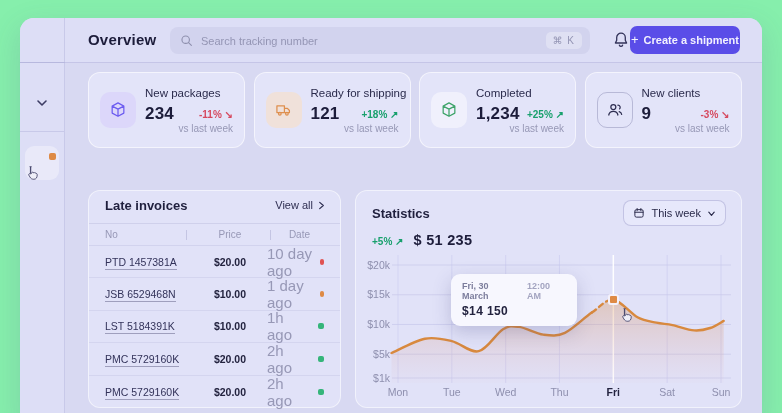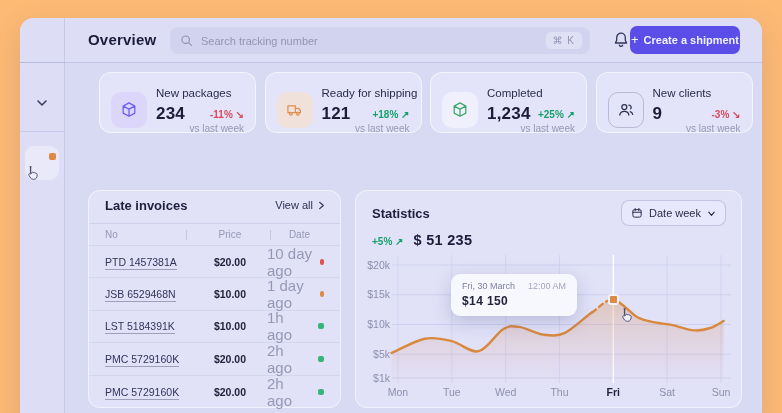--- a/index.html
+++ b/index.html
@@ -1,17 +1,17 @@
 <!DOCTYPE html>
 <html><head>
 <meta charset="utf-8">
 <style>
   * { margin:0; padding:0; box-sizing:border-box; }
   html,body { width:782px; height:413px; background:#ffffff; font-family:"Liberation Sans",sans-serif; overflow:hidden; }
-  .screen { position:relative; width:782px; height:413px; background:#fdba74; overflow:hidden; }
+  .screen { position:relative; width:782px; height:413px; background:#86efac; overflow:hidden; }
   .app { position:absolute; left:20px; top:18px; width:742px; height:412px; background:#DBDCF5; border-radius:14px; box-shadow:0 10px 30px rgba(80,80,140,.18); overflow:hidden; }
 
   
   .sidebar { position:absolute; left:0; top:0; bottom:0; width:45px; border-right:1px solid rgba(140,140,195,.25); background:#DDDEF6; }
   .sidebar .divider { position:absolute; left:0; right:0; height:1px; background:rgba(140,140,195,.25); }
   .sb-chevron { position:absolute; left:14px; top:77px; width:16px; height:16px; color:#3C3C64; cursor:pointer;}
   .sb-tile { position:absolute; left:5px; top:128px; width:34px; height:34px; border-radius:9px; background:rgba(255,255,255,.35); }
   .sb-dot { position:absolute; left:29px; top:135px; width:7px; height:7px; border-radius:2px; background:#DE8A45; }
   .cursor { position:absolute; width:17px; height:17px; pointer-events:none; }
 
@@ -24,21 +24,21 @@
   .search-ph { flex:1; margin-left:8px; font-size:11px; color:#9495B4; }
   .kbd { font-size:10px; color:#9495B4; background:rgba(255,255,255,.3); border-radius:5px; padding:3px 7px; letter-spacing:1px; }
   .bell { position:absolute; left:546px; top:12px; width:20px; height:20px; color:#33335A; cursor:pointer; }
   .create-btn { position:absolute; left:565px; top:8px; width:110px; height:28px; background:#5A4DE8; border:none; border-radius:7px; color:#F2F1FE; font-size:11px; font-weight:600; font-family:inherit; display:flex; align-items:center; justify-content:center; gap:5px; cursor:pointer; }
   .create-btn .plus { font-size:13px; font-weight:400; margin-top:-1px; }
 
   
   .content { position:absolute; left:45px; top:45px; right:0; bottom:0; background:#D8D9F2; }
 
   
-  .card { position:absolute; top:9px; width:157px; height:61px; background:#E3E4F9; border:1px solid rgba(255,255,255,.6); border-radius:12px;margin-left:11px; }
+  .card { position:absolute; top:9px; width:157px; height:76px; background:#E3E4F9; border:1px solid rgba(255,255,255,.6); border-radius:12px; }
   .card .tile { position:absolute; left:11px; top:19px; width:36px; height:36px; border-radius:10px; display:flex; align-items:center; justify-content:center; }
   .tile.purple { background:#DCD7FA; color:#6C5CF0; }
   .tile.peach  { background:#F0E1DA; color:#DE8F4E; }
   .tile.pale   { background:rgba(255,255,255,.45); color:#3FA46A; }
   .tile.ghost  { background:transparent; border:1px solid rgba(120,120,165,.4); color:#2F2F52; }
   .card .label { position:absolute; left:56px; top:14px; font-size:11.5px; color:#2B2B4C; }
   .card .value { position:absolute; left:56px; top:31px; font-size:17px; font-weight:800; color:#1C1C3A; letter-spacing:.2px; }
   .card .pct { position:absolute; right:11px; top:36px; font-size:10px; font-weight:700; }
   .pct.down { color:#D6495F; } .pct.up { color:#18A06D; }
   .card .note { position:absolute; right:11px; top:50px; font-size:10px; color:#9798B6; }
@@ -70,21 +70,21 @@
   .stats-sub { display:flex; align-items:center; justify-content:space-between; padding:6px 12px 0 16px; }
   .tabs { display:flex; align-items:center; gap:2px; padding:3px; background:#DEDFF6; border:1px solid rgba(150,150,200,.4); border-radius:8px; }
   .tab { padding:4px 10px; border-radius:6px; font-size:10.5px; color:#9192B0; cursor:pointer; }
   .tab.active { background:#C8C9EC; color:#23233F; font-weight:700; }
   .total-wrap { display:flex; align-items:baseline; gap:10px; }
   .total-pct { font-size:10px; font-weight:700; color:#18A06D; }
   .total { font-size:14.5px; font-weight:800; color:#1C1C3A; letter-spacing:.3px; }
   .chart-wrap { position:absolute; left:0; top:0; width:387px; height:218px; }
   .chart-wrap svg text { font-family:"Liberation Sans",sans-serif; }
   .tooltip { position:absolute; left:95px; top:83px; width:126px; background:#F7F7FE; border-radius:9px; padding:7px 11px 8px; box-shadow:0 6px 18px rgba(70,70,130,.25); }
-  .tt-row1 { display:flex; justify-content:space-between; gap:10px; font-size:9px; color:#7C7D9C; }
+  .tt-row1 { display:flex; justify-content:space-between; gap:10px; font-size:9px; color:#7C7D9C;font-weight:bold; }
   .tt-time { color:#A3A4C0; }
   .tt-value { margin-top:3px; font-size:12px; font-weight:800; color:#23233F; letter-spacing:.4px; }
   .marker { position:absolute; width:11px; height:11px; background:#DE8A45; border:2px solid #F4F1FB; border-radius:3px; cursor:pointer; }
 </style>
 </head>
 <body>
 
 <div class="screen">
   <div class="app">
 
@@ -290,21 +290,21 @@
           </svg>
         </div>
 
         <div class="stats-head" style="position:relative">
           <div class="panel-title">Statistics</div>
           <div class="period">
             <svg width="12" height="12" viewBox="0 0 16 16">
                 <rect x="2.5" y="3.5" width="11" height="10" rx="2" fill="none" stroke="#2A2A4A" stroke-width="1.3"></rect>
                 <path d="M5.5 2v3 M10.5 2v3 M2.5 7h11" stroke="#2A2A4A" stroke-width="1.3" stroke-linecap="round"></path>
               </svg>
-            <span>Date week</span>
+            <span>This week</span>
             <svg width="9" height="9" viewBox="0 0 10 10">
                 <path d="M2 3.5L5 7l3-3.5" fill="none" stroke="#2A2A4A" stroke-width="1.3" stroke-linecap="round" stroke-linejoin="round"></path>
               </svg>
           </div>
         </div>
         <div class="stats-sub" style="position:relative">
           <div class="total-wrap">
             <span class="total-pct"><span>+5%</span> <span>↗</span></span>
             <span class="total">$ 51 235</span>
           </div>

